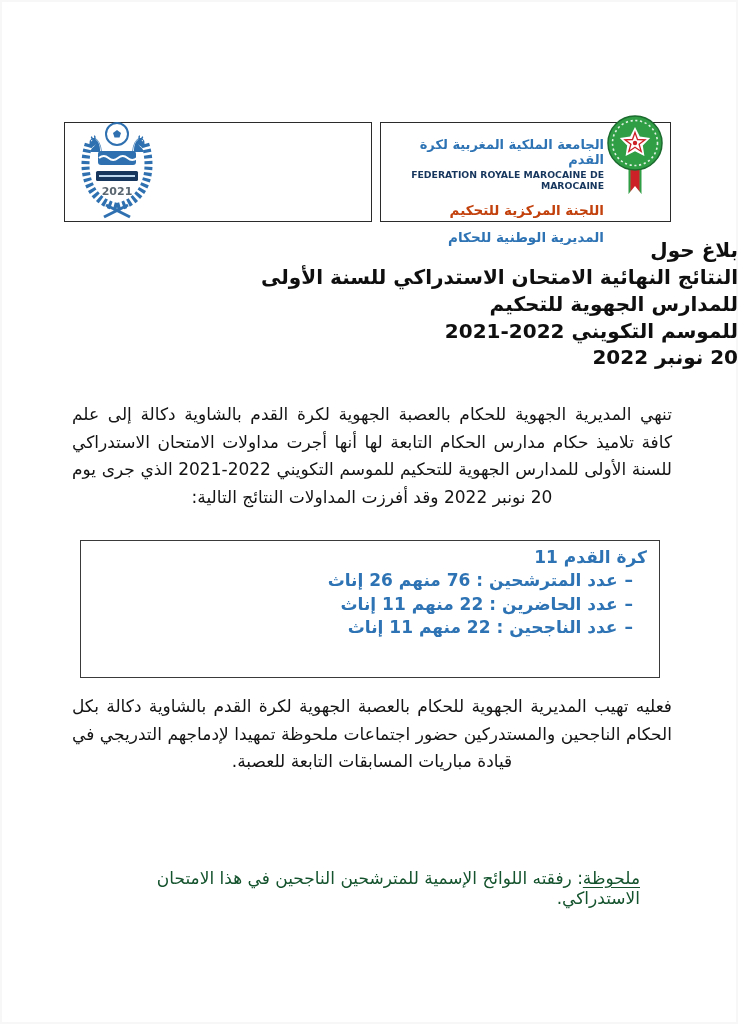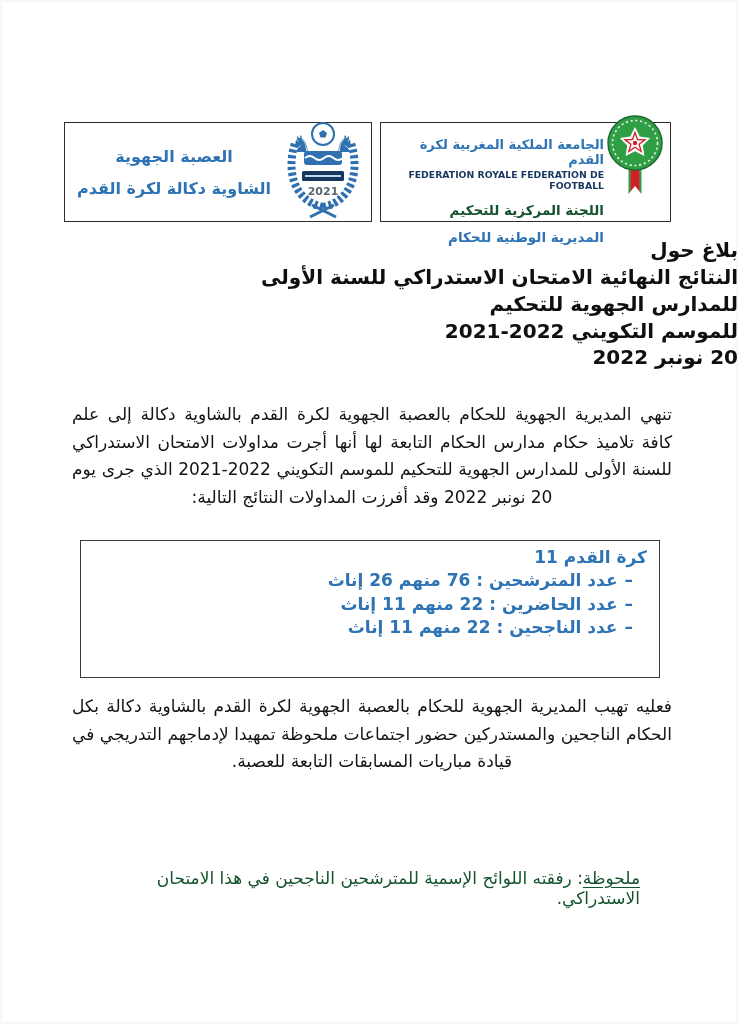--- a/index.html
+++ b/index.html
@@ -15,21 +15,21 @@
   .hbox-left { width:308px; display:flex; align-items:center; padding:0 2px 0 6px; }
   .left-text { flex:1; text-align:center; color:#2e74b5; font-weight:bold; direction:rtl; }
   .left-line1 { font-size:16px; margin-bottom:13px; }
   .left-line2 { font-size:16px; }
   .left-logo { width:92px; height:104px; margin-top:-10px; flex:0 0 auto; }
 
   .hbox-right { width:291px; position:relative; direction:rtl; }
   .right-texts { position:absolute; top:0; right:66px; left:6px; text-align:right; }
   .org-ar { color:#2e74b5; font-weight:bold; font-size:13px; margin-top:14px; }
   .org-fr { color:#17365d; font-weight:bold; font-size:9.3px; margin-top:2px; letter-spacing:0; }
-  .committee { color:#14532d; font-weight:bold; font-size:13.5px; margin-top:11px; }
+  .committee { color:#c2410c; font-weight:bold; font-size:13.5px; margin-top:11px; }
   .directorate { color:#2e74b5; font-weight:bold; font-size:13.5px; margin-top:11px; }
   .right-logo { position:absolute; top:-10px; right:3px; width:64px; height:98px; }
 
   
   .title { position:absolute; top:237px; left:0; width:100%; text-align:right;
            direction:rtl; font-weight:bold; color:#0f0f0f; }
   .title .t { font-size:20px; line-height:27px; }
   .title .date { font-size:20px; }
 
   
@@ -53,24 +53,20 @@
   .note-label { text-decoration:underline; text-underline-offset:3px; }
 </style>
 </head>
 <body>
 
 <div class="page">
 
   <div class="header">
 
     <div class="hbox hbox-left">
-      <div class="left-text">
-        <div class="left-line1">العصبة الجهوية</div>
-        <div class="left-line2">الشاوية دكالة لكرة القدم</div>
-      </div>
       <svg class="left-logo" viewBox="0 0 90 104">
 
         <path d="M45 92 C 16 86 8 56 17 28" fill="none" stroke="#2f71b0" stroke-width="8" stroke-dasharray="3.2 2.6"></path>
         <path d="M45 92 C 74 86 82 56 73 28" fill="none" stroke="#2f71b0" stroke-width="8" stroke-dasharray="3.2 2.6"></path>
         <line x1="34" y1="90" x2="58" y2="102" stroke="#2f71b0" stroke-width="3"></line>
         <line x1="56" y1="90" x2="32" y2="102" stroke="#2f71b0" stroke-width="3"></line>
 
         <text x="13" y="37" font-size="23" fill="#2f71b0">♞</text>
         <g transform="translate(90,0) scale(-1,1)">
           <text x="13" y="37" font-size="23" fill="#2f71b0">♞</text>
@@ -85,21 +81,21 @@
         <rect x="24" y="56" width="42" height="10" rx="1.5" fill="#17365d"></rect>
         <rect x="27" y="60" width="36" height="2" fill="#bcd6ee"></rect>
 
         <text x="45" y="80" text-anchor="middle" font-size="11" font-weight="bold" fill="#5a6670">2021</text>
       </svg>
     </div>
 
     <div class="hbox hbox-right">
       <div class="right-texts">
         <div class="org-ar">الجامعة الملكية المغربية لكرة القدم</div>
-        <div class="org-fr">FEDERATION ROYALE FEDERATION DE FOOTBALL</div>
+        <div class="org-fr">FEDERATION ROYALE MAROCAINE DE MAROCAINE</div>
         <div class="committee">اللجنة المركزية للتحكيم</div>
         <div class="directorate">المديرية الوطنية للحكام</div>
       </div>
       <svg class="right-logo" viewBox="0 0 64 98">
 
         <rect x="25.5" y="55" width="2.4" height="26" fill="#2f9e44"></rect>
         <rect x="36.1" y="55" width="2.4" height="26" fill="#2f9e44"></rect>
         <rect x="27.5" y="55" width="9" height="26" fill="#cc2127"></rect>
         <polygon points="25.5,81 38.5,81 32,73" fill="#ffffff"></polygon>
 

